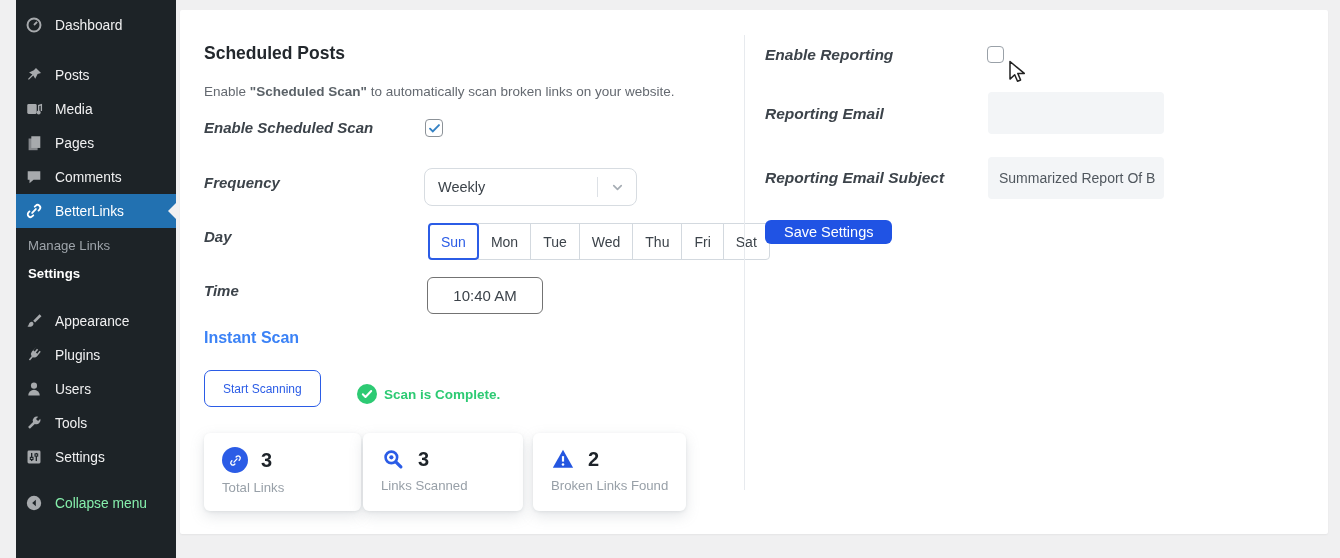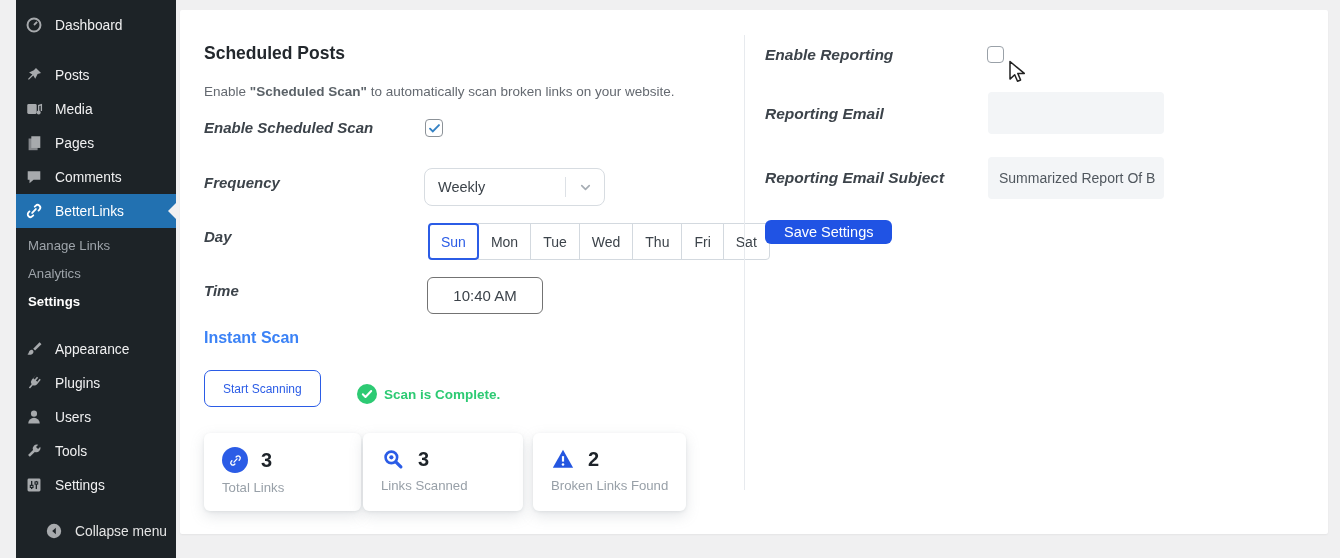--- a/index.html
+++ b/index.html
@@ -24,21 +24,21 @@
     content:""; position:absolute; right:0; top:50%; transform:translateY(-50%);
     border-top:8px solid transparent; border-bottom:8px solid transparent;
     border-right:8px solid #f0f0f1;
   }
   .menu-sep { height:16px; }
   .submenu { padding:4px 0 8px 0; }
   .submenu-item {
     padding:6px 12px; font-size:13.2px; color:#9ea4aa; cursor:pointer; line-height:16px;
   }
   .submenu-item.active { color:#fff; font-weight:700; }
-  .collapse-item { margin-top:12px; color:#e5e5e5;margin-left:20px; }
+  .collapse-item { margin-top:12px; color:#86efac; }
   .collapse-item .mi { color:#a7aaad; }
 
   
   .panel {
     position:absolute; left:180px; top:10px; width:1148px; height:524px;
     background:#fff; box-shadow:0 1px 2px rgba(0,0,0,.05); border-radius:2px;
   }
   .abs { position:absolute; }
   .section-title { font-size:17.5px; font-weight:700; color:#23282d; }
   .sub-title { font-size:16px; font-weight:700; color:#3b82f6; }
@@ -49,21 +49,21 @@
   
   .checkbox {
     width:18px; height:18px; background:#fff; border:1px solid #8c9298;
     border-radius:4px; display:flex; align-items:center; justify-content:center; cursor:pointer;
   }
   .checkbox svg { display:none; }
   .checkbox.checked svg { display:block; }
 
   
   .select {
-    width:181px; height:38px; border:1px solid #d7dce1; border-radius:8px;
+    width:213px; height:38px; border:1px solid #d7dce1; border-radius:8px;
     display:flex; align-items:center; background:#fff; cursor:pointer;
   }
   .select .sel-value { flex:1; padding-left:13px; font-size:14.5px; color:#3c434a; }
   .select .sel-div { width:1px; height:20px; background:#dde1e6; }
   .select .sel-caret { width:38px; display:flex; align-items:center; justify-content:center; }
 
   
   .day-group { display:flex; height:37px; }
   .day-btn {
     background:#fff; border:1px solid #d3d9df; margin-left:-1px;
@@ -181,21 +181,20 @@
           <path d="M8 12.2l4-4.4" stroke="currentColor" stroke-width="2" stroke-linecap="round"></path>
           <path d="M10.8 5.2l1-1a3 3 0 0 1 4.3 4.2l-1.1 1.1" stroke="currentColor" stroke-width="2" fill="none" stroke-linecap="round"></path>
           <path d="M9.2 14.8l-1 1a3 3 0 0 1-4.3-4.2L5 10.5" stroke="currentColor" stroke-width="2" fill="none" stroke-linecap="round"></path>
         </svg>
     </span>
     <span>BetterLinks</span>
   </div>
 
   <div class="submenu">
     <div class="submenu-item">Manage Links</div>
-    <div class="submenu-item">Analytics</div>
     <div class="submenu-item active">Settings</div>
   </div>
 
   <div class="menu-sep" style="height:8px;"></div>
 
   <div class="menu-item">
     <span class="mi">
       <svg width="18" height="18" viewBox="0 0 20 20">
           <path d="M16.2 2.6l-7.1 7.1 2.1 2.1 7.1-7.1zM8 10.8c-1.9-.2-3.2.8-3.7 2.7-.3 1-.6 1.6-1.6 2.2 1.6 1.1 4.7 1 6.2-1 1-1.4.6-3-0.9-3.9z" fill="currentColor"></path>
         </svg>

